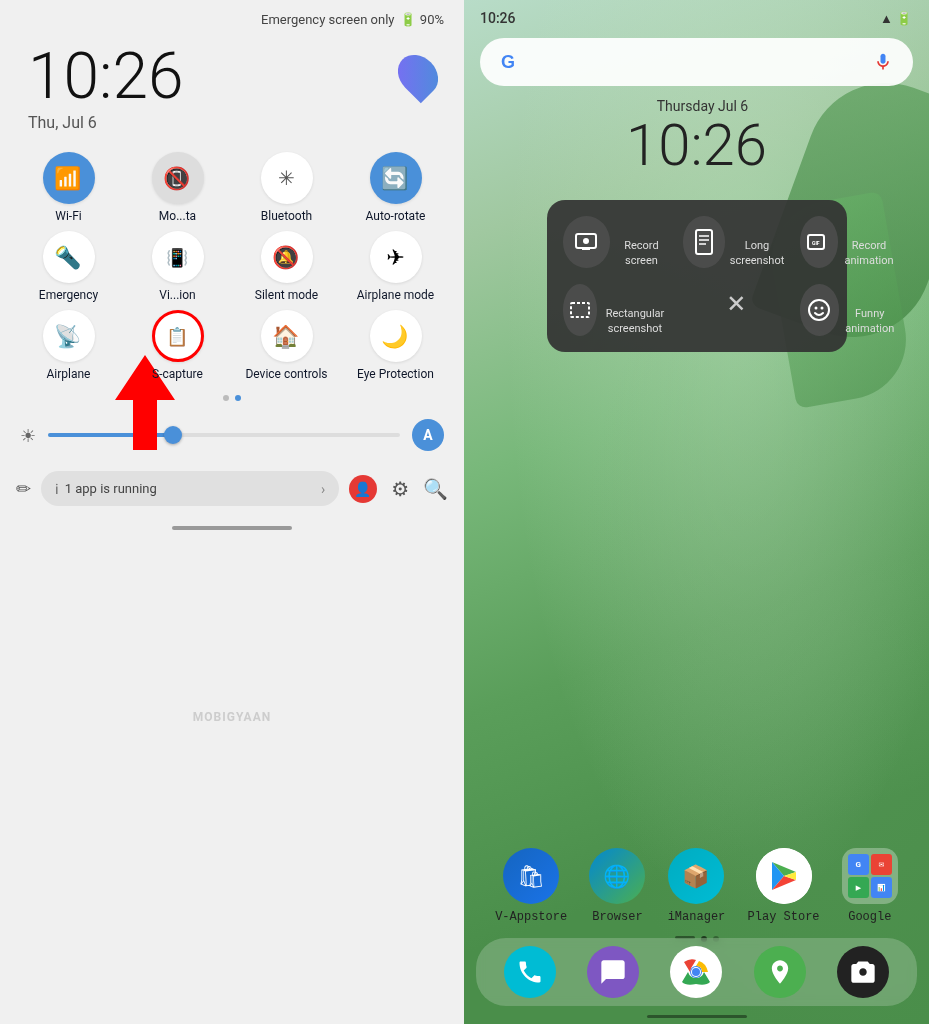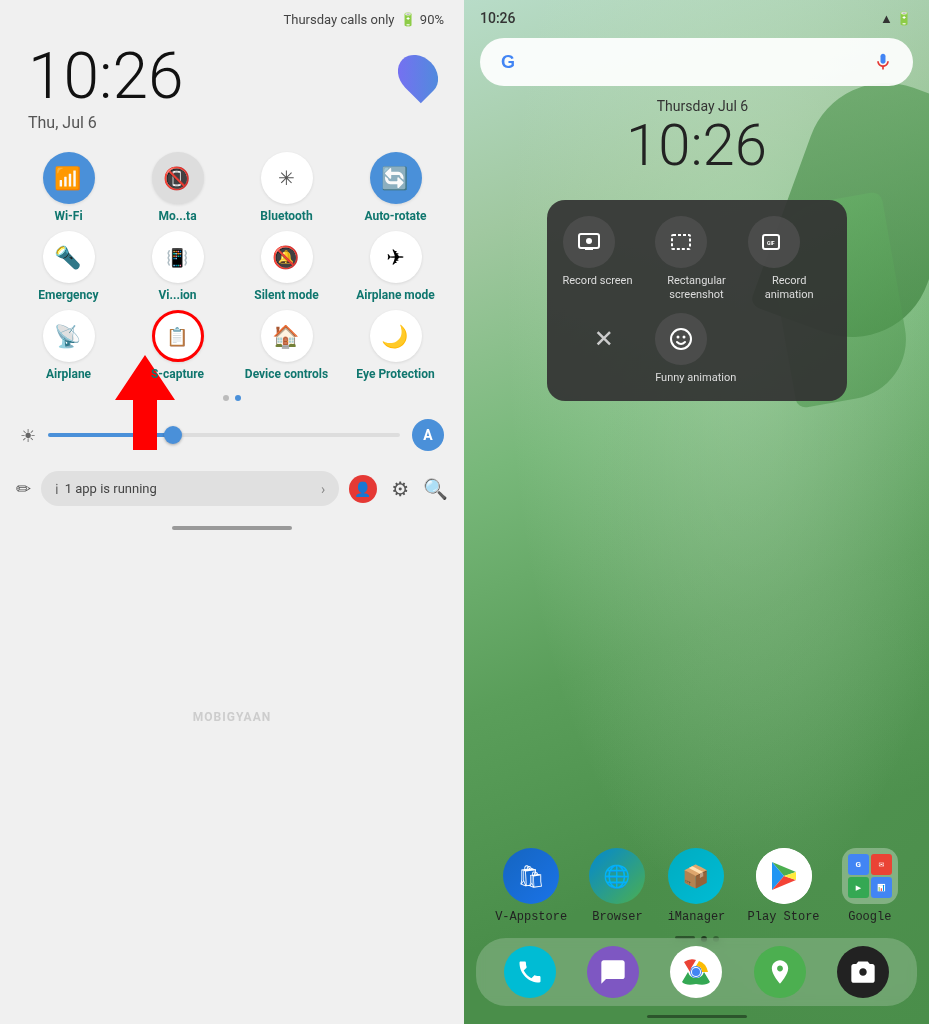--- a/index.html
+++ b/index.html
@@ -98,23 +98,22 @@
       color: white;
     }
 
     .tile-icon.dimmed {
       background: #ddd;
       color: #999;
     }
 
     .tile-label {
       font-size: 12px;
-      color: #0f766e;
+      color: #0f172a;
       text-align: left;
-      font-weight: bold;
     }
 
     .red-arrow-svg {
       position: absolute;
       left: 110px;
       top: 360px;
     }
 
     .brightness-row {
       display: flex;
@@ -379,23 +378,22 @@
       padding: 16px;
       display: grid;
       grid-template-columns: repeat(3, 1fr);
       gap: 10px;
       z-index: 20;
       width: 300px;
     }
 
     .menu-item {
       display: flex;
-      flex-direction: column;
-      align-items: flex-start;
-      gap: 6px;
+      flex-direction: row;
+      align-items: flex-end;
       cursor: pointer;
     }
 
     .menu-item-icon {
       width: 52px;
       height: 52px;
       border-radius: 50%;
       background: rgba(80,80,80,0.8);
       display: flex;
       align-items: center;
@@ -523,21 +521,21 @@
       border-radius: 2px;
       z-index: 20;
     }
   </style>
 </head>
 <body>
 
 <div class="left-panel">
 
   <div class="status-bar">
-    <span>Thursday calls only</span>
+    <span>Emergency screen only</span>
     <span>🔋 90%</span>
   </div>
 
   <div class="time-section">
     <div class="time-left">
       <span class="time-display">10:26</span>
       <span class="date-display">Thu, Jul 6</span>
     </div>
     <div class="fluent-icon"></div>
   </div>
@@ -687,38 +685,49 @@
       <div class="menu-item-icon">
         <svg width="24" height="24" viewBox="0 0 24 24" fill="white">
           <rect x="2" y="4" width="20" height="14" rx="2" stroke="white" stroke-width="2" fill="none"></rect>
           <circle cx="12" cy="11" r="3" fill="white"></circle>
           <rect x="8" y="18" width="8" height="2" fill="white"></rect>
         </svg>
       </div>
       <span class="menu-item-label">Record screen</span>
     </div>
 
-
     <div class="menu-item">
       <div class="menu-item-icon">
-        <svg width="24" height="24" viewBox="0 0 24 24" fill="none">
-          <rect x="3" y="5" width="18" height="14" rx="1" stroke="white" stroke-width="2" stroke-dasharray="3 2"></rect>
+        <svg width="20" height="28" viewBox="0 0 20 28" fill="none">
+          <rect x="2" y="2" width="16" height="24" rx="2" stroke="white" stroke-width="2"></rect>
+          <line x1="5" y1="8" x2="15" y2="8" stroke="white" stroke-width="1.5"></line>
+          <line x1="5" y1="12" x2="15" y2="12" stroke="white" stroke-width="1.5"></line>
+          <line x1="5" y1="16" x2="12" y2="16" stroke="white" stroke-width="1.5"></line>
         </svg>
       </div>
-      <span class="menu-item-label">Rectangular screenshot</span>
+      <span class="menu-item-label">Long screenshot</span>
     </div>
 
     <div class="menu-item">
       <div class="menu-item-icon">
         <svg width="24" height="20" viewBox="0 0 24 20" fill="white">
           <rect x="1" y="3" width="16" height="14" rx="2" stroke="white" stroke-width="2" fill="none"></rect>
           <text x="5" y="13" fill="white" font-size="5" font-weight="bold">GIF</text>
         </svg>
       </div>
       <span class="menu-item-label">Record animation</span>
+    </div>
+
+    <div class="menu-item">
+      <div class="menu-item-icon">
+        <svg width="24" height="24" viewBox="0 0 24 24" fill="none">
+          <rect x="3" y="5" width="18" height="14" rx="1" stroke="white" stroke-width="2" stroke-dasharray="3 2"></rect>
+        </svg>
+      </div>
+      <span class="menu-item-label">Rectangular screenshot</span>
     </div>
 
     <div class="menu-close">
       <div class="menu-close-icon">✕</div>
       <span class="menu-item-label"></span>
     </div>
 
     <div class="menu-item">
       <div class="menu-item-icon">
         <svg width="24" height="24" viewBox="0 0 24 24" fill="none">

